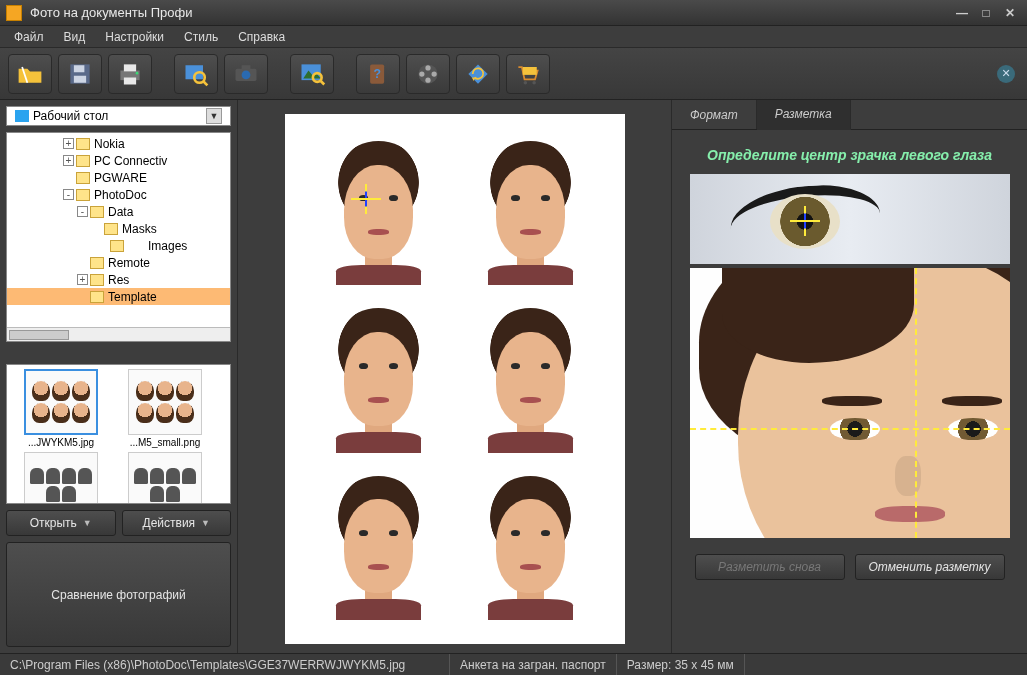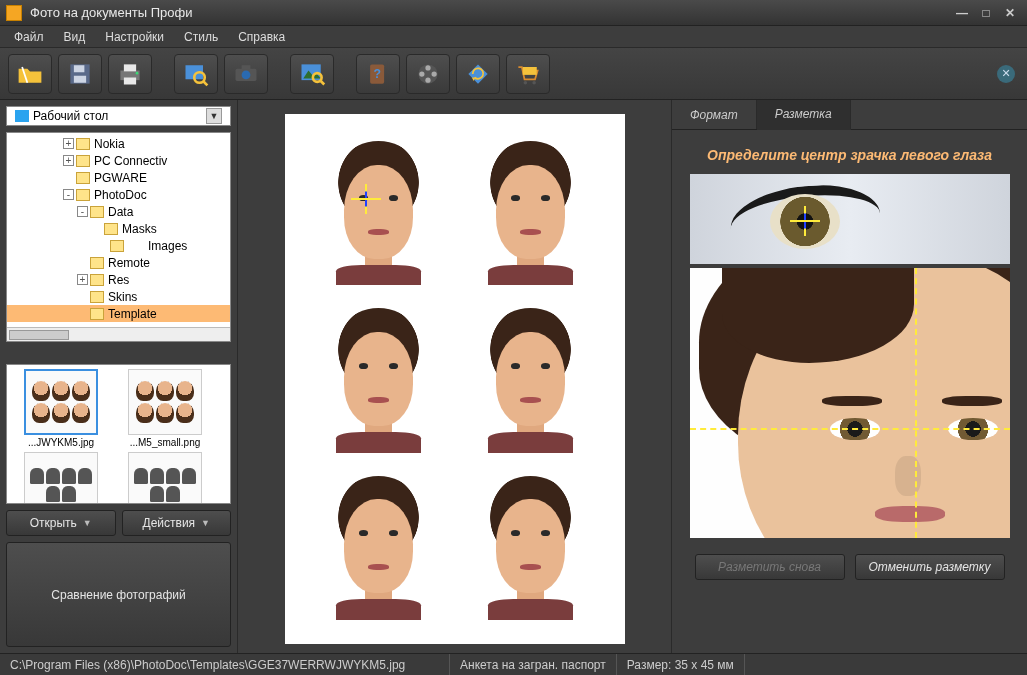--- a/index.html
+++ b/index.html
@@ -204,21 +204,21 @@
   .right-panel{
     width:356px;
     background:#3d3d3d;
     border-left:1px solid #2a2a2a;
     display:flex;flex-direction:column;font-style:italic;
   }
   .tabs{display:flex;height:30px;border-bottom:1px solid #222;}
   .tab{padding:6px 18px;color:#ccc;font-size:12px;border-right:1px solid #2a2a2a;display:flex;align-items:center;}
   .tab.active{background:#2f2f2f;border-bottom:2px solid #2f2f2f;margin-bottom:-1px;}
   .right-body{flex:1;padding:10px 14px;display:flex;flex-direction:column;align-items:center;}
-  .instr{font-weight:bold;color:#fdba74;text-align:center;font-size:14px;margin:6px 0 10px;line-height:1.3;}
+  .instr{font-weight:bold;color:#86efac;text-align:center;font-size:14px;margin:6px 0 10px;line-height:1.3;}
   .eye-img{width:320px;height:90px;background:linear-gradient(90deg,#cfd4dc 0%, #e8ecf2 50%, #cfd4dc 100%);position:relative;margin-bottom:4px;}
   .eye-img .iris{position:absolute;left:80px;top:20px;width:70px;height:55px;border-radius:50%;
     background:radial-gradient(circle at 50% 50%, #111 18%, #6a5a2e 19% 55%, #e8e0c8 56%);}
   .eye-img .lashline{position:absolute;left:40px;top:12px;width:150px;height:55px;border-top:10px solid #1a1a1a;border-radius:80% 60% 0 0 / 100% 80% 0 0;transform:rotate(-3deg);}
   .eye-img .cross{left:100px;top:32px;}
   .face-img{width:320px;height:270px;background:#fefefe;position:relative;overflow:hidden;}
   .face-img .skin2{position:absolute;left:15%;right:-18%;top:-4%;bottom:-28%;background:#eac29c;border-radius:50% 40% 42% 48%;}
   .face-img .hair2{position:absolute;left:3%;right:-30%;top:-20%;bottom:25%;background:#3a2418;border-radius:50% 30% 60% 40%;}
   .face-img .hairfront{position:absolute;left:10%;right:30%;top:-5%;height:40%;background:#3a2418;border-radius:0 0 60% 50%;}
   .face-img .eye2{position:absolute;width:50px;height:22px;background:radial-gradient(circle at 50% 50%,#1a1a1a 28%, #715a33 29% 55%, #fff 56%);border-radius:50%;top:150px;}
@@ -390,25 +390,20 @@
         <div class="tree-row" style="padding-left: 70px;">
           <div class="twist empty"></div>
           <div class="fld"></div>
           <span>Remote</span>
         </div>
         <div class="tree-row" style="padding-left: 70px;">
           <div class="twist">+</div>
           <div class="fld"></div>
           <span>Res</span>
         </div>
-        <div class="tree-row" style="padding-left: 70px;">
-          <div class="twist empty"></div>
-          <div class="fld"></div>
-          <span>Skins</span>
-        </div>
         <div class="tree-row sel" style="padding-left: 70px;">
           <div class="twist empty"></div>
           <div class="fld"></div>
           <span>Template</span>
         </div>
         <div class="tree-scroll-h">
           <div class="thumb"></div>
         </div>
       </div>
 

